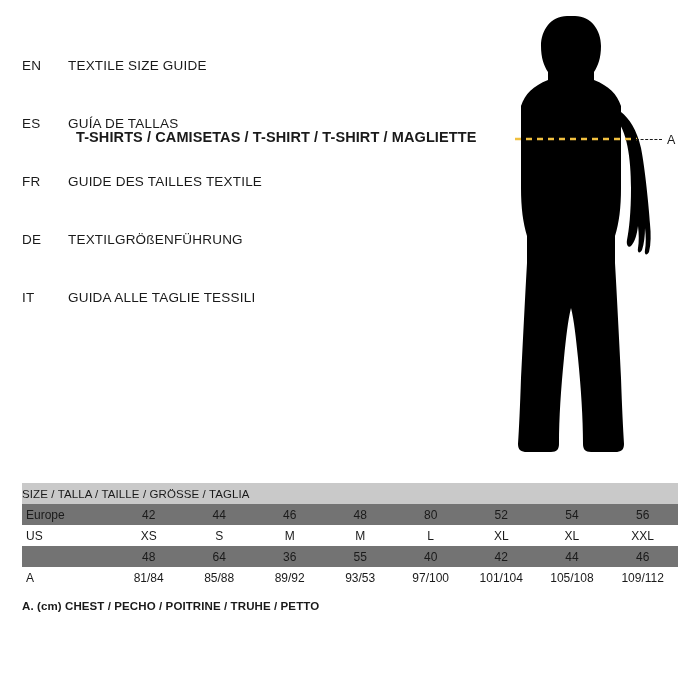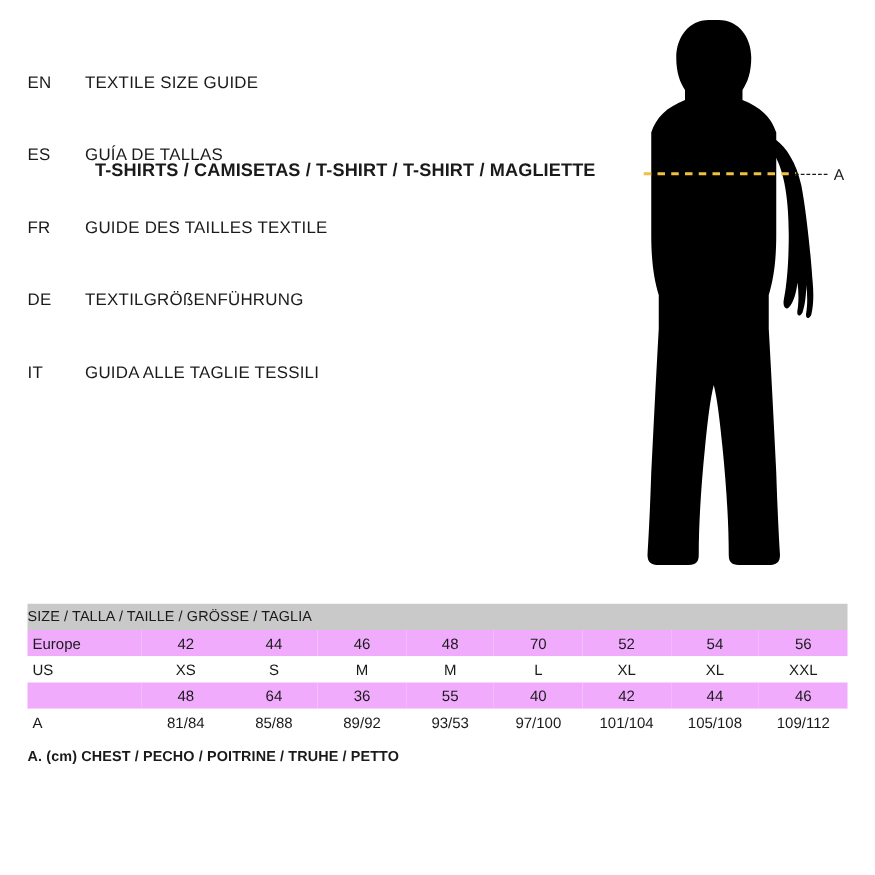--- a/index.html
+++ b/index.html
@@ -111,21 +111,21 @@
     padding: 0;
     vertical-align: middle;
   }
   .hdr-row td {
     background: #c9c9c9;
     font-size: 11.5px;
     font-weight: normal;
     padding-left: 4px;
     letter-spacing: 0.1px;
   }
-  .row-shade td { background: #f0abfc; }
+  .row-shade td { background: #737373; }
   .row-plain td { background: #ffffff; }
   .row-label {
     width: 88px;
     padding-left: 4px !important;
     text-align: left;
   }
   .cell {
     text-align: center;
     width: 71px;
   }
@@ -203,21 +203,21 @@
           <tr class="hdr-row">
         <td colspan="9">SIZE / TALLA / TAILLE / GRÖSSE / TAGLIA</td>
       </tr>
 
       <tr class="row-shade">
         <td class="row-label">Europe</td>
         <td class="cell">42</td>
         <td class="cell">44</td>
         <td class="cell">46</td>
         <td class="cell">48</td>
-        <td class="cell">70</td>
+        <td class="cell">80</td>
         <td class="cell">52</td>
         <td class="cell">54</td>
         <td class="cell">56</td>
       </tr>
 
       <tr class="row-plain">
         <td class="row-label">US</td>
         <td class="cell">XS</td>
         <td class="cell">S</td>
         <td class="cell">M</td>

